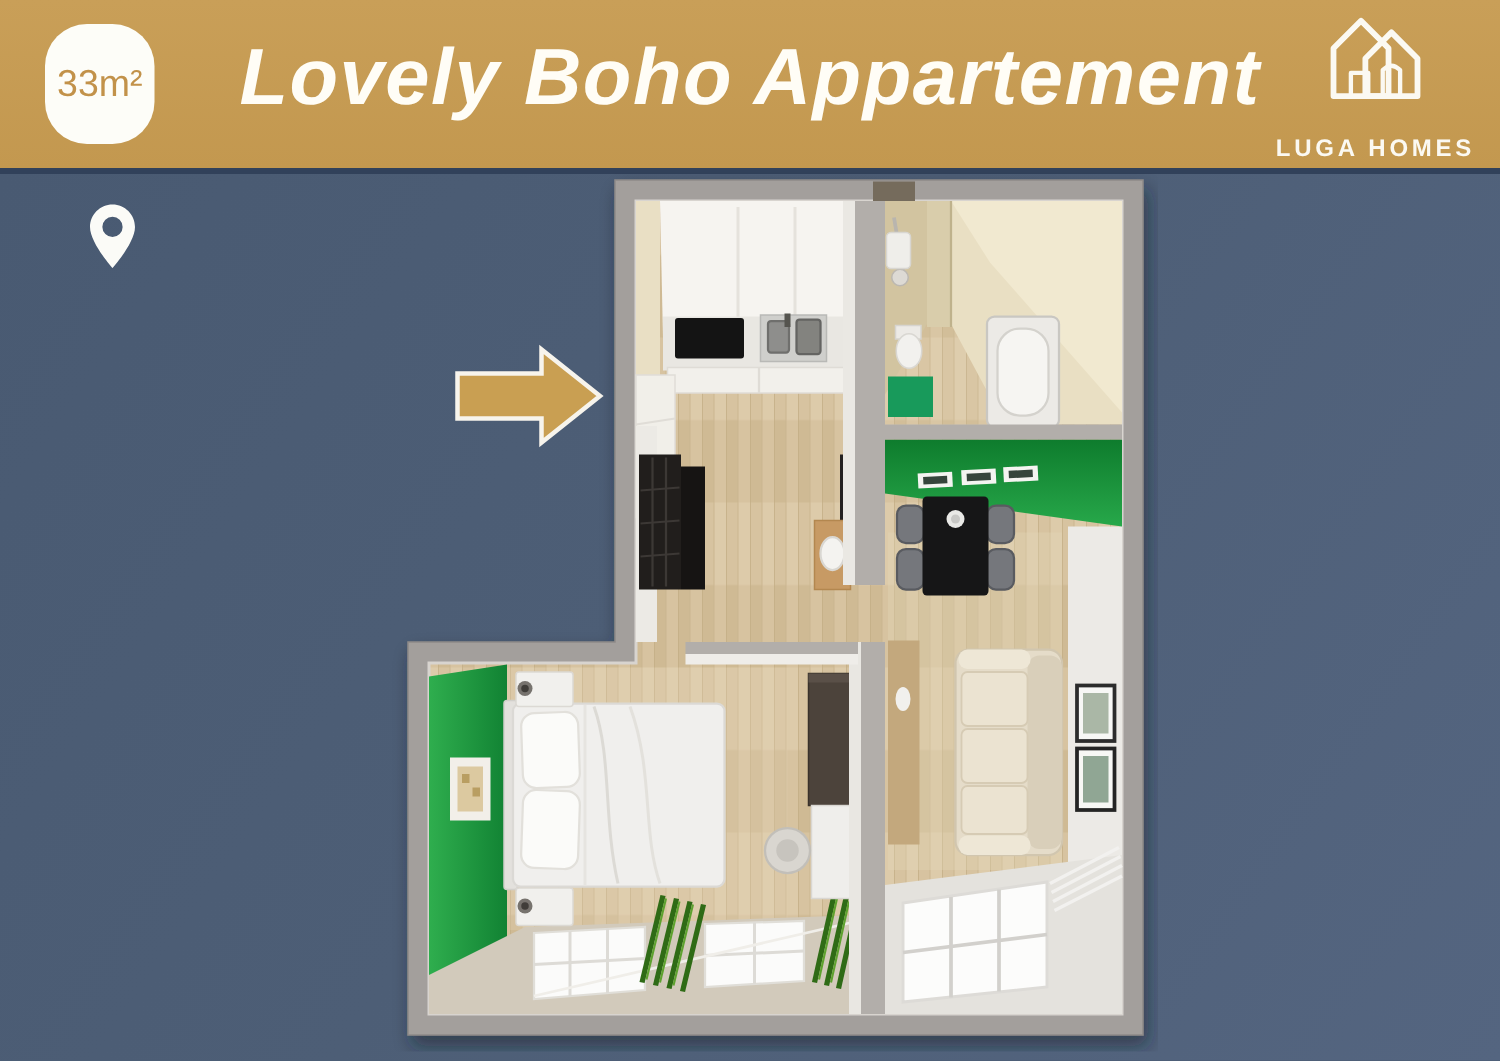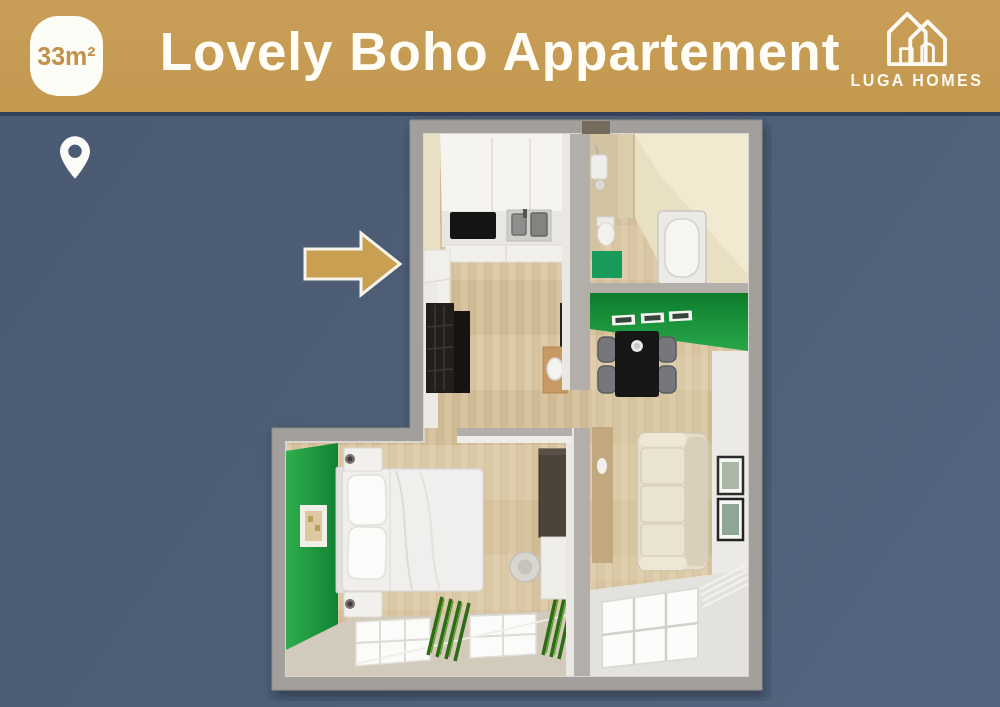--- a/index.html
+++ b/index.html
@@ -16,30 +16,30 @@
   .banner-divider{
     position:absolute;top:112px;left:0;width:1000px;height:4px;
     background:#31415a;
   }
   .area-badge{
     position:absolute;left:30px;top:16px;width:73px;height:80px;
     background:#fdfdf8;border-radius:28px;
     display:flex;align-items:center;justify-content:center;
   }
   .area-badge span{
-    color:#c2924a;font-weight:bold;font-size:25px;letter-spacing:0px;
+    color:#c2924a;font-weight:normal;font-size:25px;letter-spacing:0px;
   }
   .page-title{
     position:absolute;left:0;right:0;top:21px;margin:0;
     text-align:center;color:#fffdf6;font-size:53px;font-weight:bold;
-    letter-spacing:1px;white-space:nowrap;
+    letter-spacing:1px;white-space:nowrap;font-style:italic;
   }
   .logo{
     position:absolute;right:8px;top:10px;width:150px;
-    display:flex;flex-direction:column;align-items:center;gap:2px;
+    display:flex;flex-direction:column;align-items:center;gap:20px;
   }
   .logo-text{
     color:#fbf9f2;font-weight:bold;font-size:16px;letter-spacing:2.5px;
     white-space:nowrap;
   }
   
   .main{
     position:absolute;top:116px;left:0;width:1000px;height:591px;
     background:linear-gradient(125deg,#495a72 0%,#4d5e76 45%,#546580 100%);
   }

